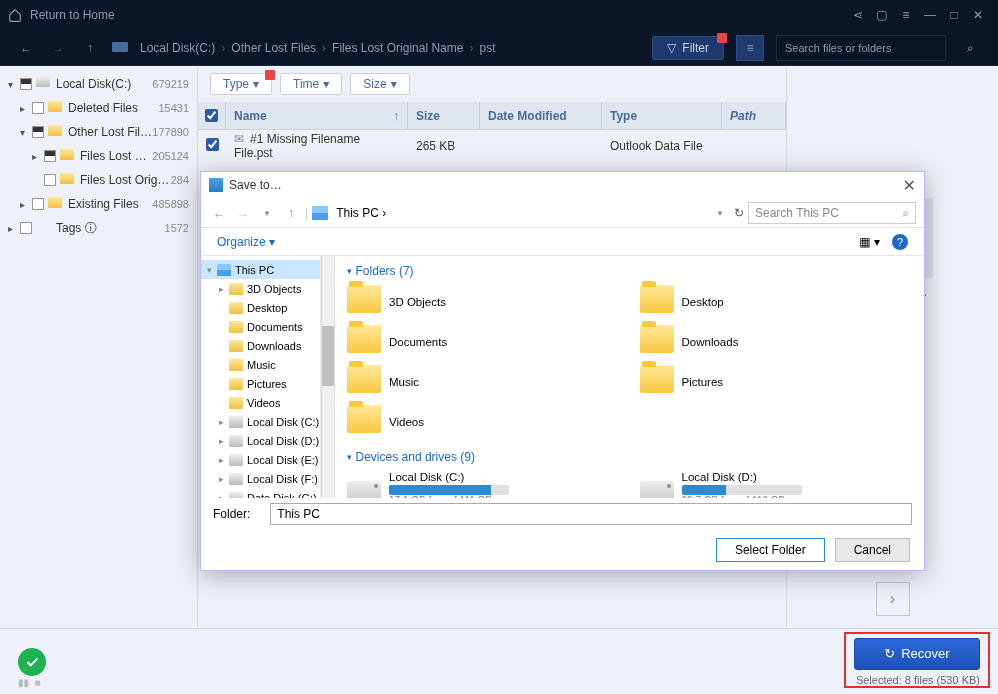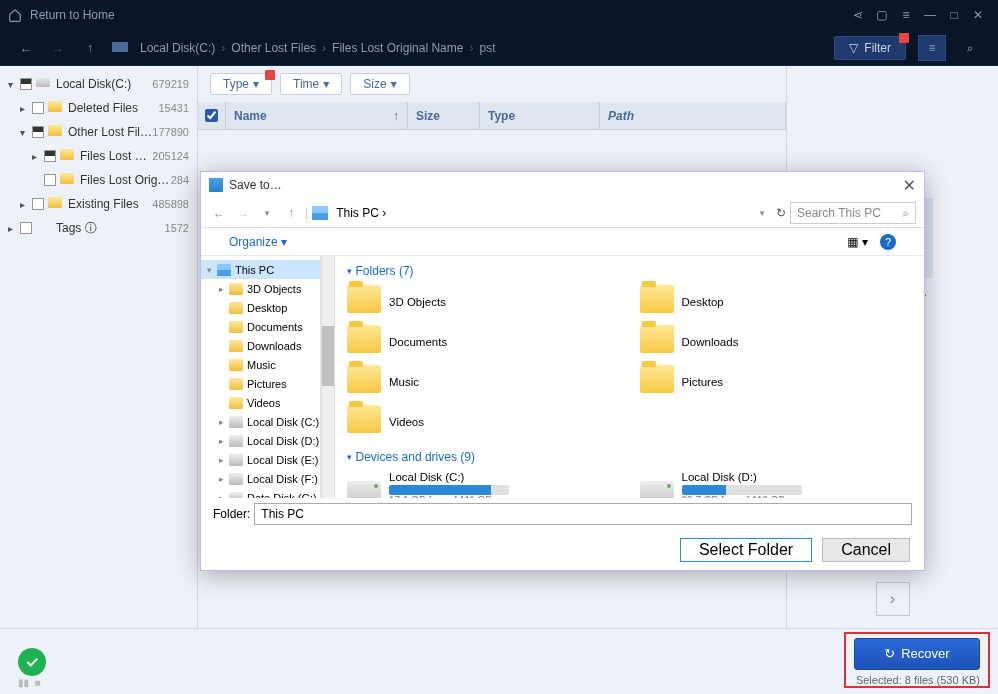--- a/index.html
+++ b/index.html
@@ -73,22 +73,22 @@
 .dialog { position:absolute; left:200px; top:171px; width:725px; height:400px; background:#fff; border:1px solid #c4b5fd; box-shadow:0 4px 24px rgba(0,0,0,.3); display:flex; flex-direction:column; font-size:12px; }
 .dialog .dtitle { height:26px; display:flex; align-items:center; padding:0 8px; }
 .dialog .dtitle .dicon { width:14px; height:14px; background:linear-gradient(#4aa0e8,#2a80c8); margin-right:6px; }
 .dialog .dtitle .txt { flex:1; color:#333; }
 .dialog .dtitle .close { cursor:pointer; color:#555; font-size:16px; }
 .dialog .dnav { height:30px; display:flex; align-items:center; padding:0 8px; gap:4px; border-bottom:1px solid #e0e0e0; }
 .dialog .dnav .ar { width:20px; color:#888; text-align:center; cursor:pointer; }
 .dialog .dnav .pc { width:16px; height:14px; background:linear-gradient(#88c8ff 50%,#4aa0e8 50%); margin-right:4px; }
 .dialog .dnav .path { flex:1; display:flex; align-items:center; }
 .dialog .dnav .refresh { cursor:pointer; color:#555; }
-.dialog .dnav .dsearch { width:126px; height:22px; border:1px solid #ccc; padding:4px 6px; display:flex; align-items:center; color:#888; }
-.dialog .dtoolbar { height:28px; display:flex; align-items:center; padding:0 28px; border-bottom:1px solid #e8e8e8; }
+.dialog .dnav .dsearch { width:168px; height:22px; border:1px solid #ccc; padding:4px 6px; display:flex; align-items:center; color:#888; }
+.dialog .dtoolbar { height:28px; display:flex; align-items:center; padding:0 16px; border-bottom:1px solid #e8e8e8; }
 .dialog .dtoolbar .org { color:#1a6ac8; cursor:pointer; }
 .dialog .dtoolbar .sp { flex:1; }
 .dialog .dtoolbar .view { cursor:pointer; margin-right:12px; }
 .dialog .dtoolbar .help { width:16px; height:16px; background:#1a6ac8; border-radius:50%; color:#fff; display:flex; align-items:center; justify-content:center; font-size:11px; }
 .dialog .dbody { flex:1; display:flex; overflow:hidden; }
 .dialog .dtree { width:120px; border-right:1px solid #e8e8e8; overflow-y:auto; padding:4px 0; }
 .dialog .dtree .titem { height:19px; display:flex; align-items:center; padding-left:6px; cursor:pointer; font-size:11px; }
 .dialog .dtree .titem .tw { width:10px; color:#888; font-size:9px; }
 .dialog .dtree .titem.sel { background:#cce5ff; }
 .dialog .dtree .titem.sub { padding-left:18px; }
@@ -97,25 +97,25 @@
 .dialog .scrollhint .thumb { background:#c0c0c0; height:60px; margin-top:70px; }
 .dialog .dmain { flex:1; padding:8px 12px; overflow:hidden; position:relative; }
 .dialog .dmain .grp { color:#1a6ac8; font-size:12px; margin-bottom:6px; display:flex; align-items:center; gap:4px; }
 .dialog .dmain .grid { display:grid; grid-template-columns:1fr 1fr; gap:4px 20px; margin-bottom:10px; }
 .dialog .dmain .item { display:flex; align-items:center; gap:8px; height:36px; cursor:pointer; }
 .dialog .dmain .item .iicon { width:34px; height:34px; }
 .dialog .dmain .item .itxt .iname { font-size:11.5px; }
 .dialog .dmain .item .itxt .isub { font-size:10px; color:#777; }
 .dialog .dmain .item .bar { width:120px; height:10px; background:#e0e0e0; border-radius:2px; overflow:hidden; margin-top:2px; }
 .dialog .dmain .item .bar .fill { height:100%; background:#2a8ad8; }
-.dialog .dfolder { height:32px; display:flex; align-items:center; padding:0 12px; gap:4px; }
+.dialog .dfolder { height:32px; display:flex; align-items:center; padding:0 12px; gap:20px; }
 .dialog .dfolder label { font-size:12px; }
 .dialog .dfolder input { flex:1; height:22px; border:1px solid #aaa; padding:0 6px; font-size:12px; }
 .dialog .dbuttons { height:40px; display:flex; align-items:center; justify-content:flex-end; padding:0 14px; gap:10px; }
-.dialog .dbuttons button { height:24px; padding:0 18px; font-size:16px; background:#e8e8e8; border:1px solid #bbb; cursor:pointer; }
+.dialog .dbuttons button { height:24px; padding:0 18px; font-size:12px; background:#e8e8e8; border:1px solid #bbb; cursor:pointer; }
 .dialog .dbuttons button.primary { border:1px solid #2a8ad8; background:#fff; }
 .dialog .dmain .scrollr { position:absolute; right:0; top:0; bottom:0; width:14px; }
 
 
 .fld { width:34px; height:28px; background:linear-gradient(#ffe89a,#f8c840); border-radius:2px; position:relative; }
 .fld::before { content:""; position:absolute; top:-4px; left:2px; width:14px; height:6px; background:#f8c840; border-radius:2px 2px 0 0; }
 .drv { width:34px; height:20px; background:linear-gradient(#eee,#ccc); border-radius:3px; margin-top:10px; position:relative; }
 .drv::after { content:""; position:absolute; right:3px; top:3px; width:4px; height:4px; background:#6a6; border-radius:50%; }
 .sficon { width:14px; height:11px; background:linear-gradient(#ffe89a,#f0c040); border-radius:1px; }
 .sdicon { width:14px; height:10px; background:linear-gradient(#eee,#bbb); border-radius:1px; }
@@ -157,20 +157,23 @@
     <span>pst</span>
   </div>
   <div class="filter-btn">
     <span>▽</span>
     <span>Filter</span>
     <span class="badge"></span>
   </div>
   <div class="list-btn">
       <span>≡</span>
     </div>
+  <div class="search">
+      <span>Search files or folders</span>
+    </div>
   <span class="search-icon">⌕</span>
 </div>
 
 <div class="main">
   <div class="sidebar" id="sidebar">
       <div class="row lvl1">
         <span class="tw">▾</span>
         <span class="cb half"></span>
         <span class="ficon">
           <span class="sdicon"></span>
@@ -252,23 +255,34 @@
       </div>
       <div class="thead">
         <div class="col cbcol">
             <input type="checkbox" checked="" style="">
           </div>
         <div class="col namecol">
             <span>Name</span>
             <span style="margin-left:auto">↑</span>
           </div>
         <div class="col sizecol">Size</div>
+        <div class="col datecol">Date Modified</div>
         <div class="col typecol">Type</div>
         <div class="col pathcol">Path</div>
       </div>
+      <div class="tbody" id="tbody">
+          <div class="trow">
+            <div class="col cbcol"><input type="checkbox" checked="" style=""></div>
+            <div class="col namecol"><span style="color:#888;margin-right:6px">✉</span>#1 Missing Filename File.pst</div>
+            <div class="col sizecol">265 KB</div>
+            <div class="col datecol"></div>
+            <div class="col typecol">Outlook Data File</div>
+            <div class="col pathcol"></div>
+          </div>
+        </div>
     </div>
     <div class="preview">
       <div class="thumb"></div>
       <div class="pname">…ing Filena…</div>
       <div class="pname" style="margin-top:30px">… Data File</div>
       <div class="pager">›</div>
     </div>
   </div>
 </div>
 

